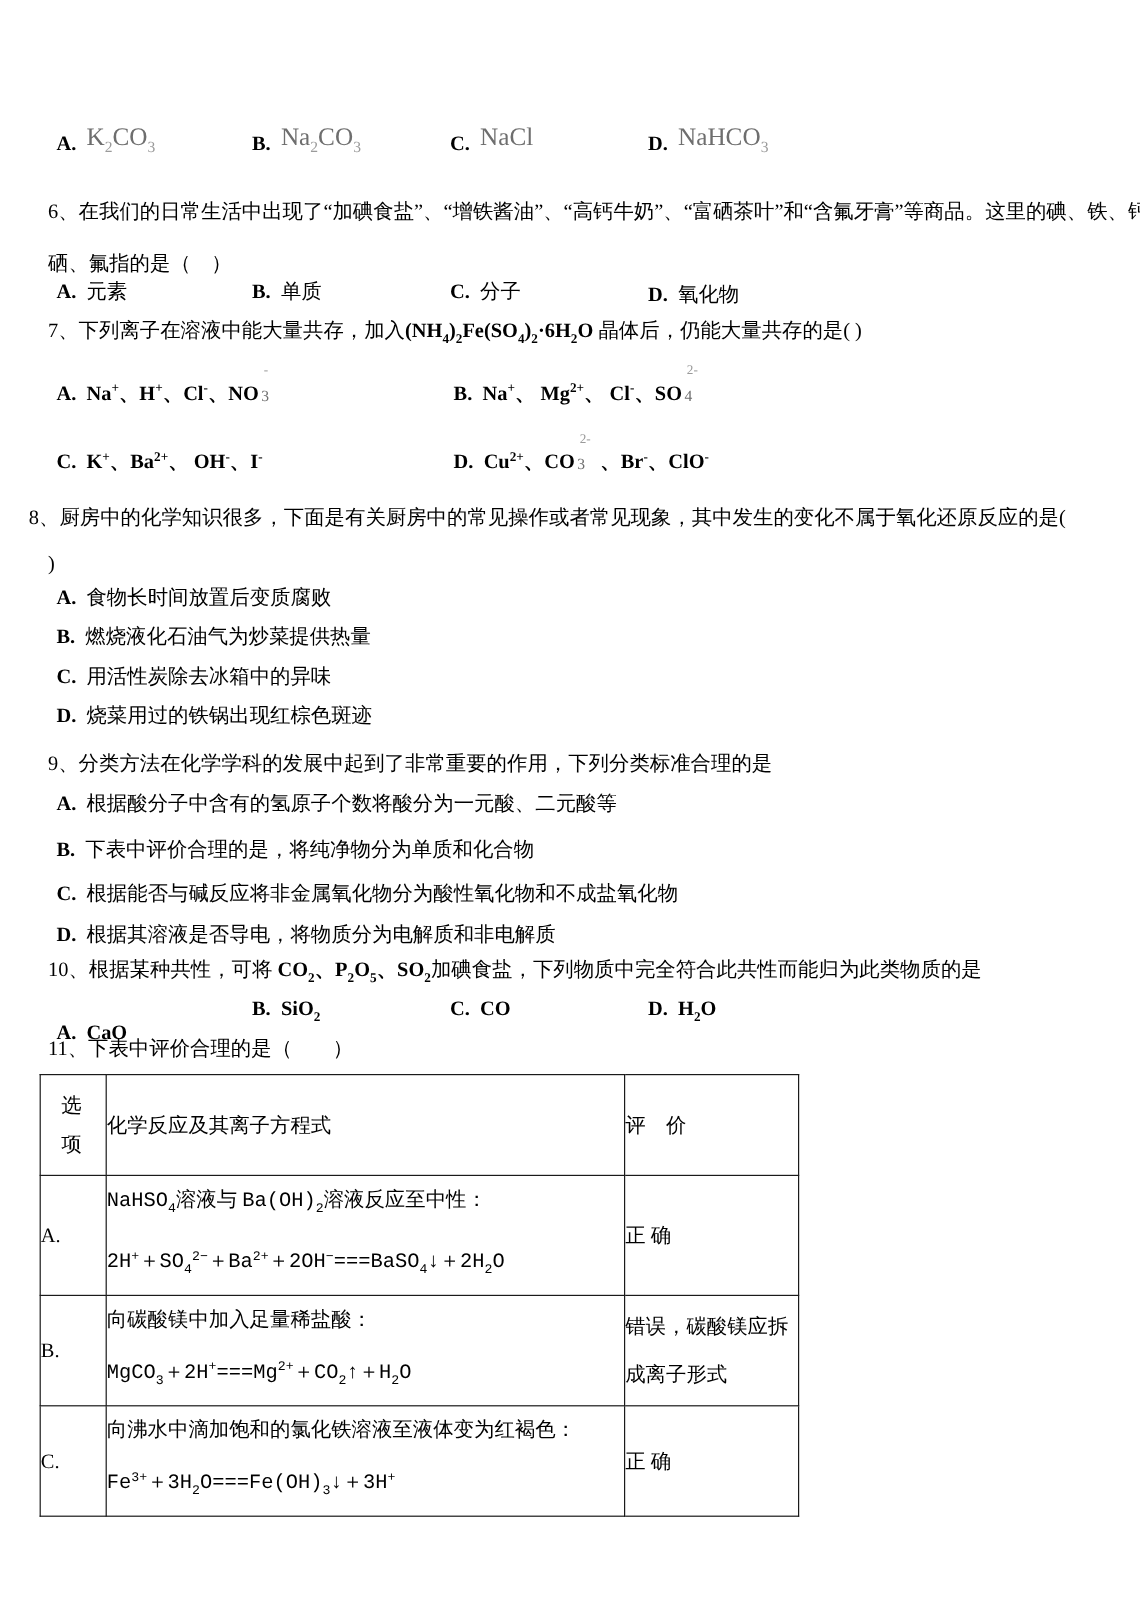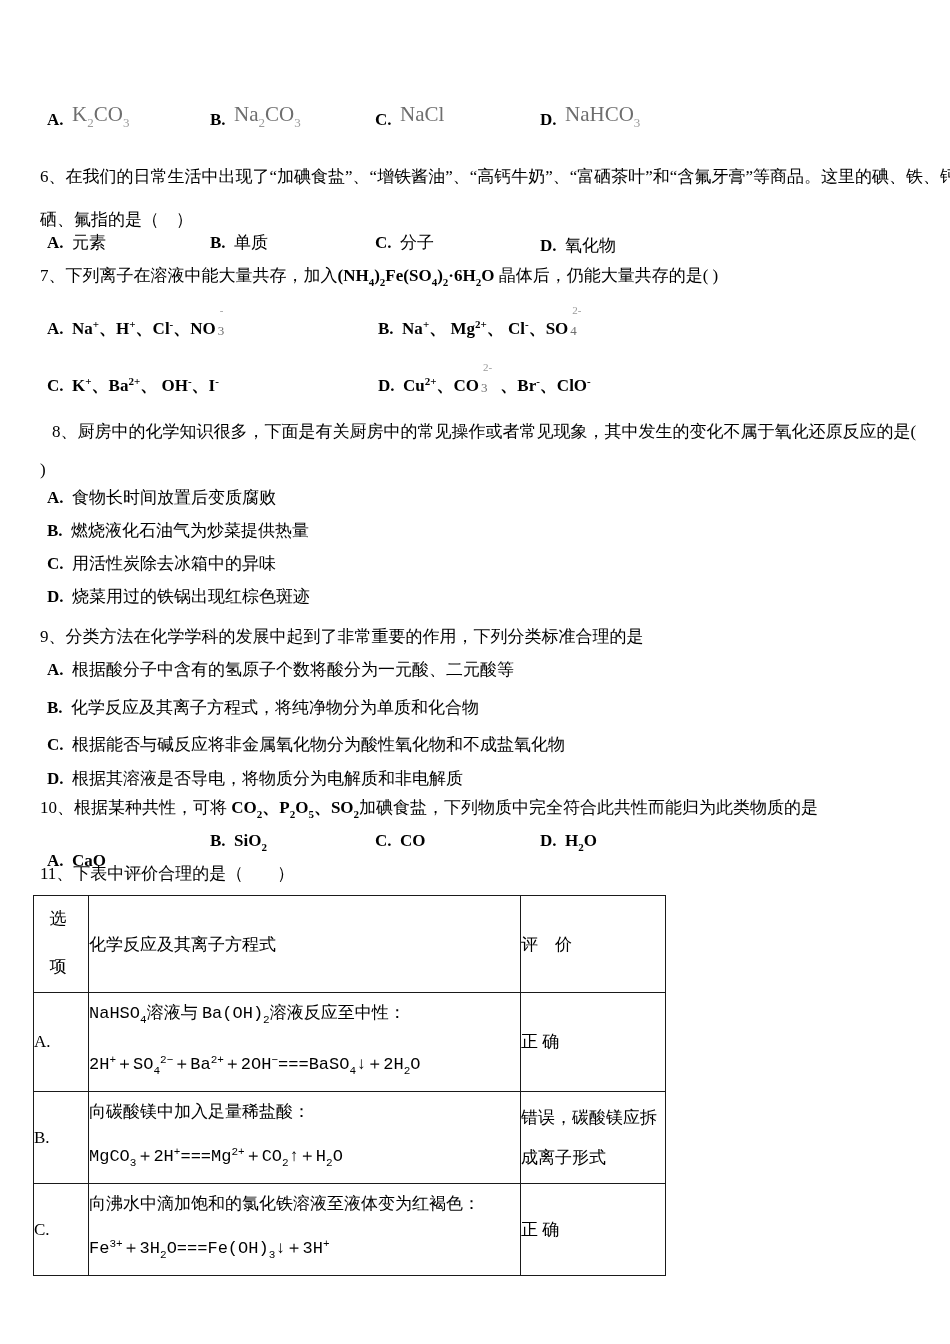--- a/index.html
+++ b/index.html
@@ -36,21 +36,21 @@
     font-size:17px;
   }
   table.etable td,table.etable th{
     border:1.5px solid #1a1a1a;
     font-weight:normal;vertical-align:middle;
     padding:0;
   }
   .col1{width:55px;}
   .col2{width:432px;}
   .col3{width:145px;}
-  th.hcell1 .narrow{width:20px;margin-left:14px;word-break:break-all;line-height:48px;text-align:center;font-family:Liberation Mono, monospace;}
+  th.hcell1 .narrow{width:20px;margin-left:14px;word-break:break-all;line-height:32px;text-align:right;}
   th.hcell2,th.hcell3{text-align:left;padding-left:12px;}
   td.lblcell{padding-left:14px;vertical-align:middle;}
   td.eqcell{padding-left:12px;margin-top:14px;}
   td.eqcell .tl{line-height:40px;white-space:pre;}
   td.vcell{padding-left:12px;padding-right:6px;line-height:40px;}
 </style>
 </head>
 <body style="color: rgb(0, 0, 0);">
 
 <div class="line" style="top:107px;left:47px"><span class="f">A.</span><span>  </span><span class="g">K</span><span class="g sub">2</span><span class="g">CO</span><span class="g sub">3</span></div>
@@ -64,30 +64,30 @@
 <div class="line" style="top:232px;left:210px"><span class="f">B.</span><span>  单质</span></div>
 <div class="line" style="top:232px;left:375px"><span class="f">C.</span><span>  分子</span></div>
 <div class="line" style="top:235px;left:540px"><span class="f">D.</span><span>  氧化物</span></div>
 
 <div class="line" style="top:265px;left:40px"><span>7、下列离子在溶液中能大量共存，加入</span><span class="f">(NH</span><span class="f sub">4</span><span class="f">)</span><span class="f sub">2</span><span class="f">Fe(SO</span><span class="f sub">4</span><span class="f">)</span><span class="f sub">2</span><span class="f">·6H</span><span class="f sub">2</span><span class="f">O</span><span> 晶体后，仍能大量共存的是( )</span></div>
 <div class="line" style="top:313px;left:47px"><span class="f">A.</span><span>  </span><span class="f">Na</span><span class="f sup">+</span><span class="f">、</span><span class="f">H</span><span class="f sup">+</span><span class="f">、</span><span class="f">Cl</span><span class="f sup">-</span><span class="f">、</span><span class="f">NO</span><span class="stk"><span class="stk-top">-</span><span class="stk-bot">3</span></span></div>
 <div class="line" style="top:313px;left:378px"><span class="f">B.</span><span>  </span><span class="f">Na</span><span class="f sup">+</span><span class="f">、 </span><span class="f">Mg</span><span class="f sup">2+</span><span class="f">、 </span><span class="f">Cl</span><span class="f sup">-</span><span class="f">、</span><span class="f">SO</span><span class="stk"><span class="stk-top">2-</span><span class="stk-bot">4</span></span></div>
 <div class="line" style="top:370px;left:47px"><span class="f">C.</span><span>  </span><span class="f">K</span><span class="f sup">+</span><span class="f">、</span><span class="f">Ba</span><span class="f sup">2+</span><span class="f">、 </span><span class="f">OH</span><span class="f sup">-</span><span class="f">、</span><span class="f">I</span><span class="f sup">-</span></div>
 <div class="line" style="top:370px;left:378px"><span class="f">D.</span><span>  </span><span class="f">Cu</span><span class="f sup">2+</span><span class="f">、</span><span class="f">CO</span><span class="stk"><span class="stk-top">2-</span><span class="stk-bot">3</span></span><span class="f"> 、</span><span class="f">Br</span><span class="f sup">-</span><span class="f">、</span><span class="f">ClO</span><span class="f sup">-</span></div>
 
-<div class="line" style="top:421px;left:52px">8、厨房中的化学知识很多，下面是有关厨房中的常见操作或者常见现象，其中发生的变化不属于氧化还原反应的是(</div>
+<div class="line" style="top:421px;left:24px">8、厨房中的化学知识很多，下面是有关厨房中的常见操作或者常见现象，其中发生的变化不属于氧化还原反应的是(</div>
 <div class="line" style="top:459px;left:40px">)</div>
 <div class="line" style="top:487px;left:47px"><span class="f">A.</span><span>  食物长时间放置后变质腐败</span></div>
 <div class="line" style="top:520px;left:47px"><span class="f">B.</span><span>  燃烧液化石油气为炒菜提供热量</span></div>
 <div class="line" style="top:553px;left:47px"><span class="f">C.</span><span>  用活性炭除去冰箱中的异味</span></div>
 <div class="line" style="top:586px;left:47px"><span class="f">D.</span><span>  烧菜用过的铁锅出现红棕色斑迹</span></div>
 
 <div class="line" style="top:626px;left:40px">9、分类方法在化学学科的发展中起到了非常重要的作用，下列分类标准合理的是</div>
 <div class="line" style="top:659px;left:47px"><span class="f">A.</span><span>  根据酸分子中含有的氢原子个数将酸分为一元酸、二元酸等</span></div>
-<div class="line" style="top:697px;left:47px"><span class="f">B.</span><span>  化学反应及其离子方程式，将纯净物分为单质和化合物</span></div>
+<div class="line" style="top:697px;left:47px"><span class="f">B.</span><span>  下表中评价合理的是，将纯净物分为单质和化合物</span></div>
 <div class="line" style="top:734px;left:47px"><span class="f">C.</span><span>  根据能否与碱反应将非金属氧化物分为酸性氧化物和不成盐氧化物</span></div>
 <div class="line" style="top:768px;left:47px"><span class="f">D.</span><span>  根据其溶液是否导电，将物质分为电解质和非电解质</span></div>
 
 <div class="line" style="top:797px;left:40px"><span>10、根据某种共性，可将 </span><span class="f">CO</span><span class="f sub">2</span><span class="f">、</span><span class="f">P</span><span class="f sub">2</span><span class="f">O</span><span class="f sub">5</span><span class="f">、</span><span class="f">SO</span><span class="f sub">2</span><span>加碘食盐，下列物质中完全符合此共性而能归为此类物质的是</span></div>
 <div class="line" style="top:850px;left:47px"><span class="f">A.</span><span>  </span><span class="f">CaO</span></div>
 <div class="line" style="top:830px;left:210px"><span class="f">B.</span><span>  </span><span class="f">SiO</span><span class="f sub">2</span></div>
 <div class="line" style="top:830px;left:375px"><span class="f">C.</span><span>  </span><span class="f">CO</span></div>
 <div class="line" style="top:830px;left:540px"><span class="f">D.</span><span>  </span><span class="f">H</span><span class="f sub">2</span><span class="f">O</span></div>
 
 <div class="line" style="top:863px;left:40px">11、下表中评价合理的是（　　）</div>

